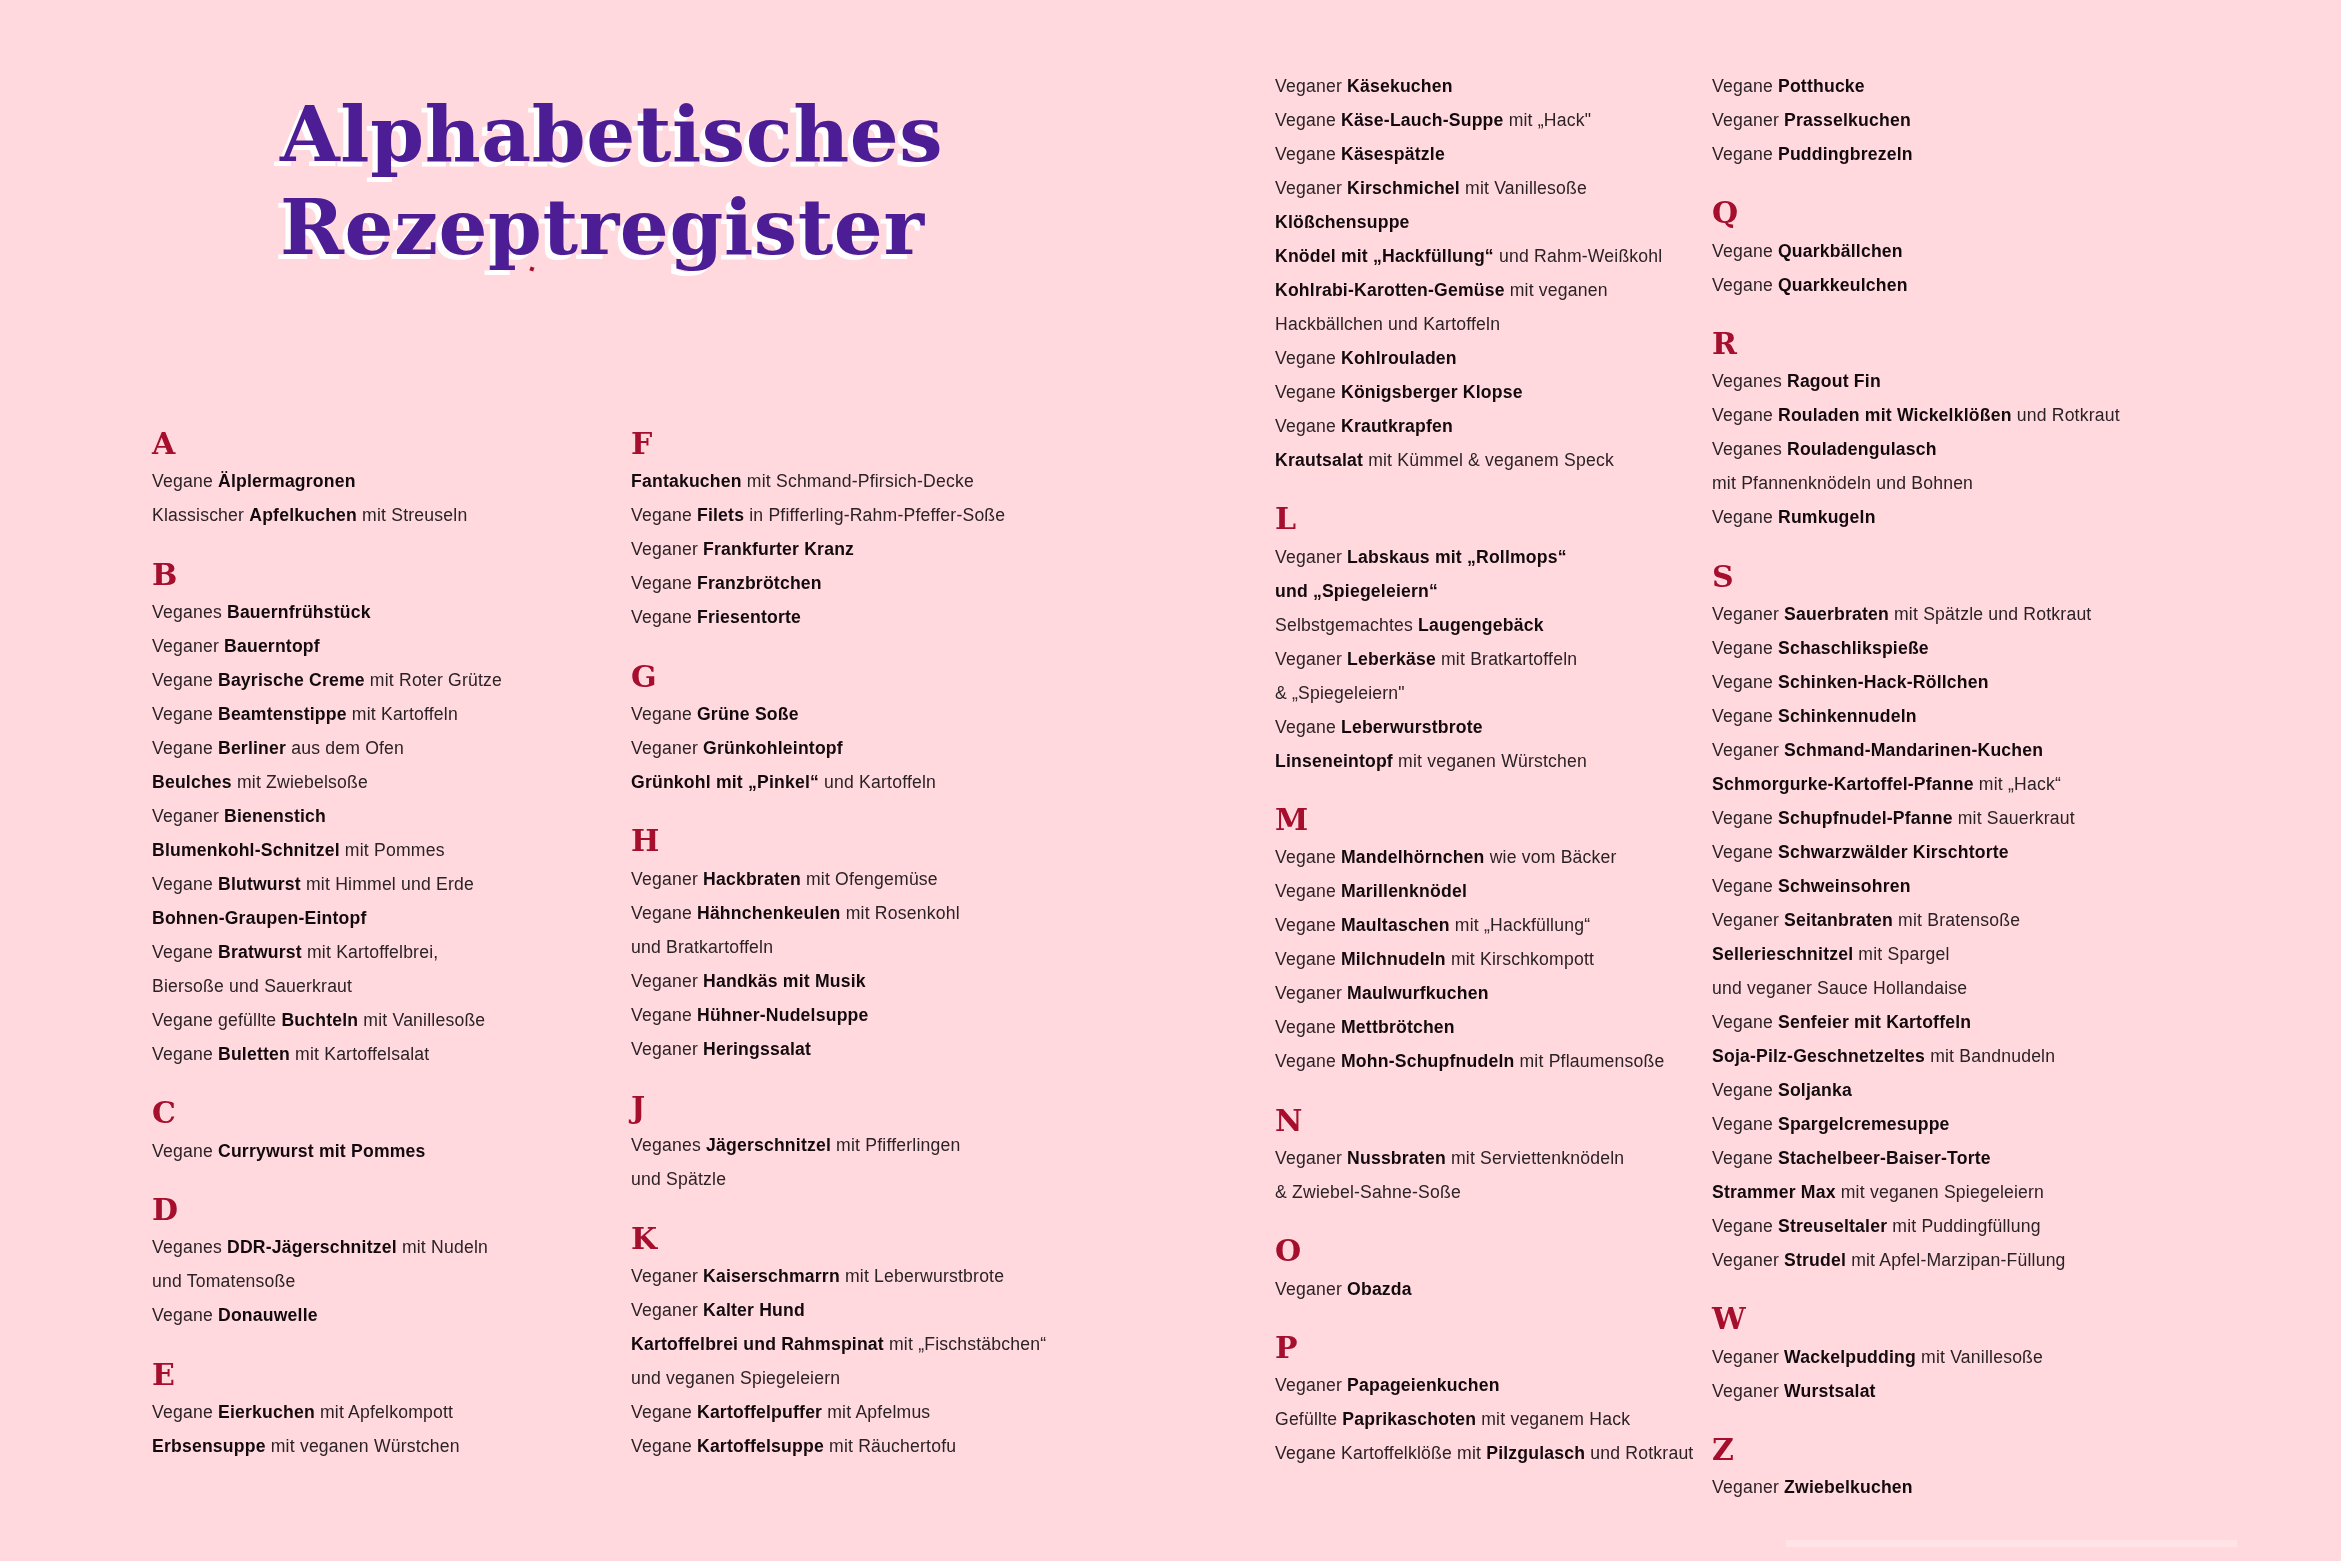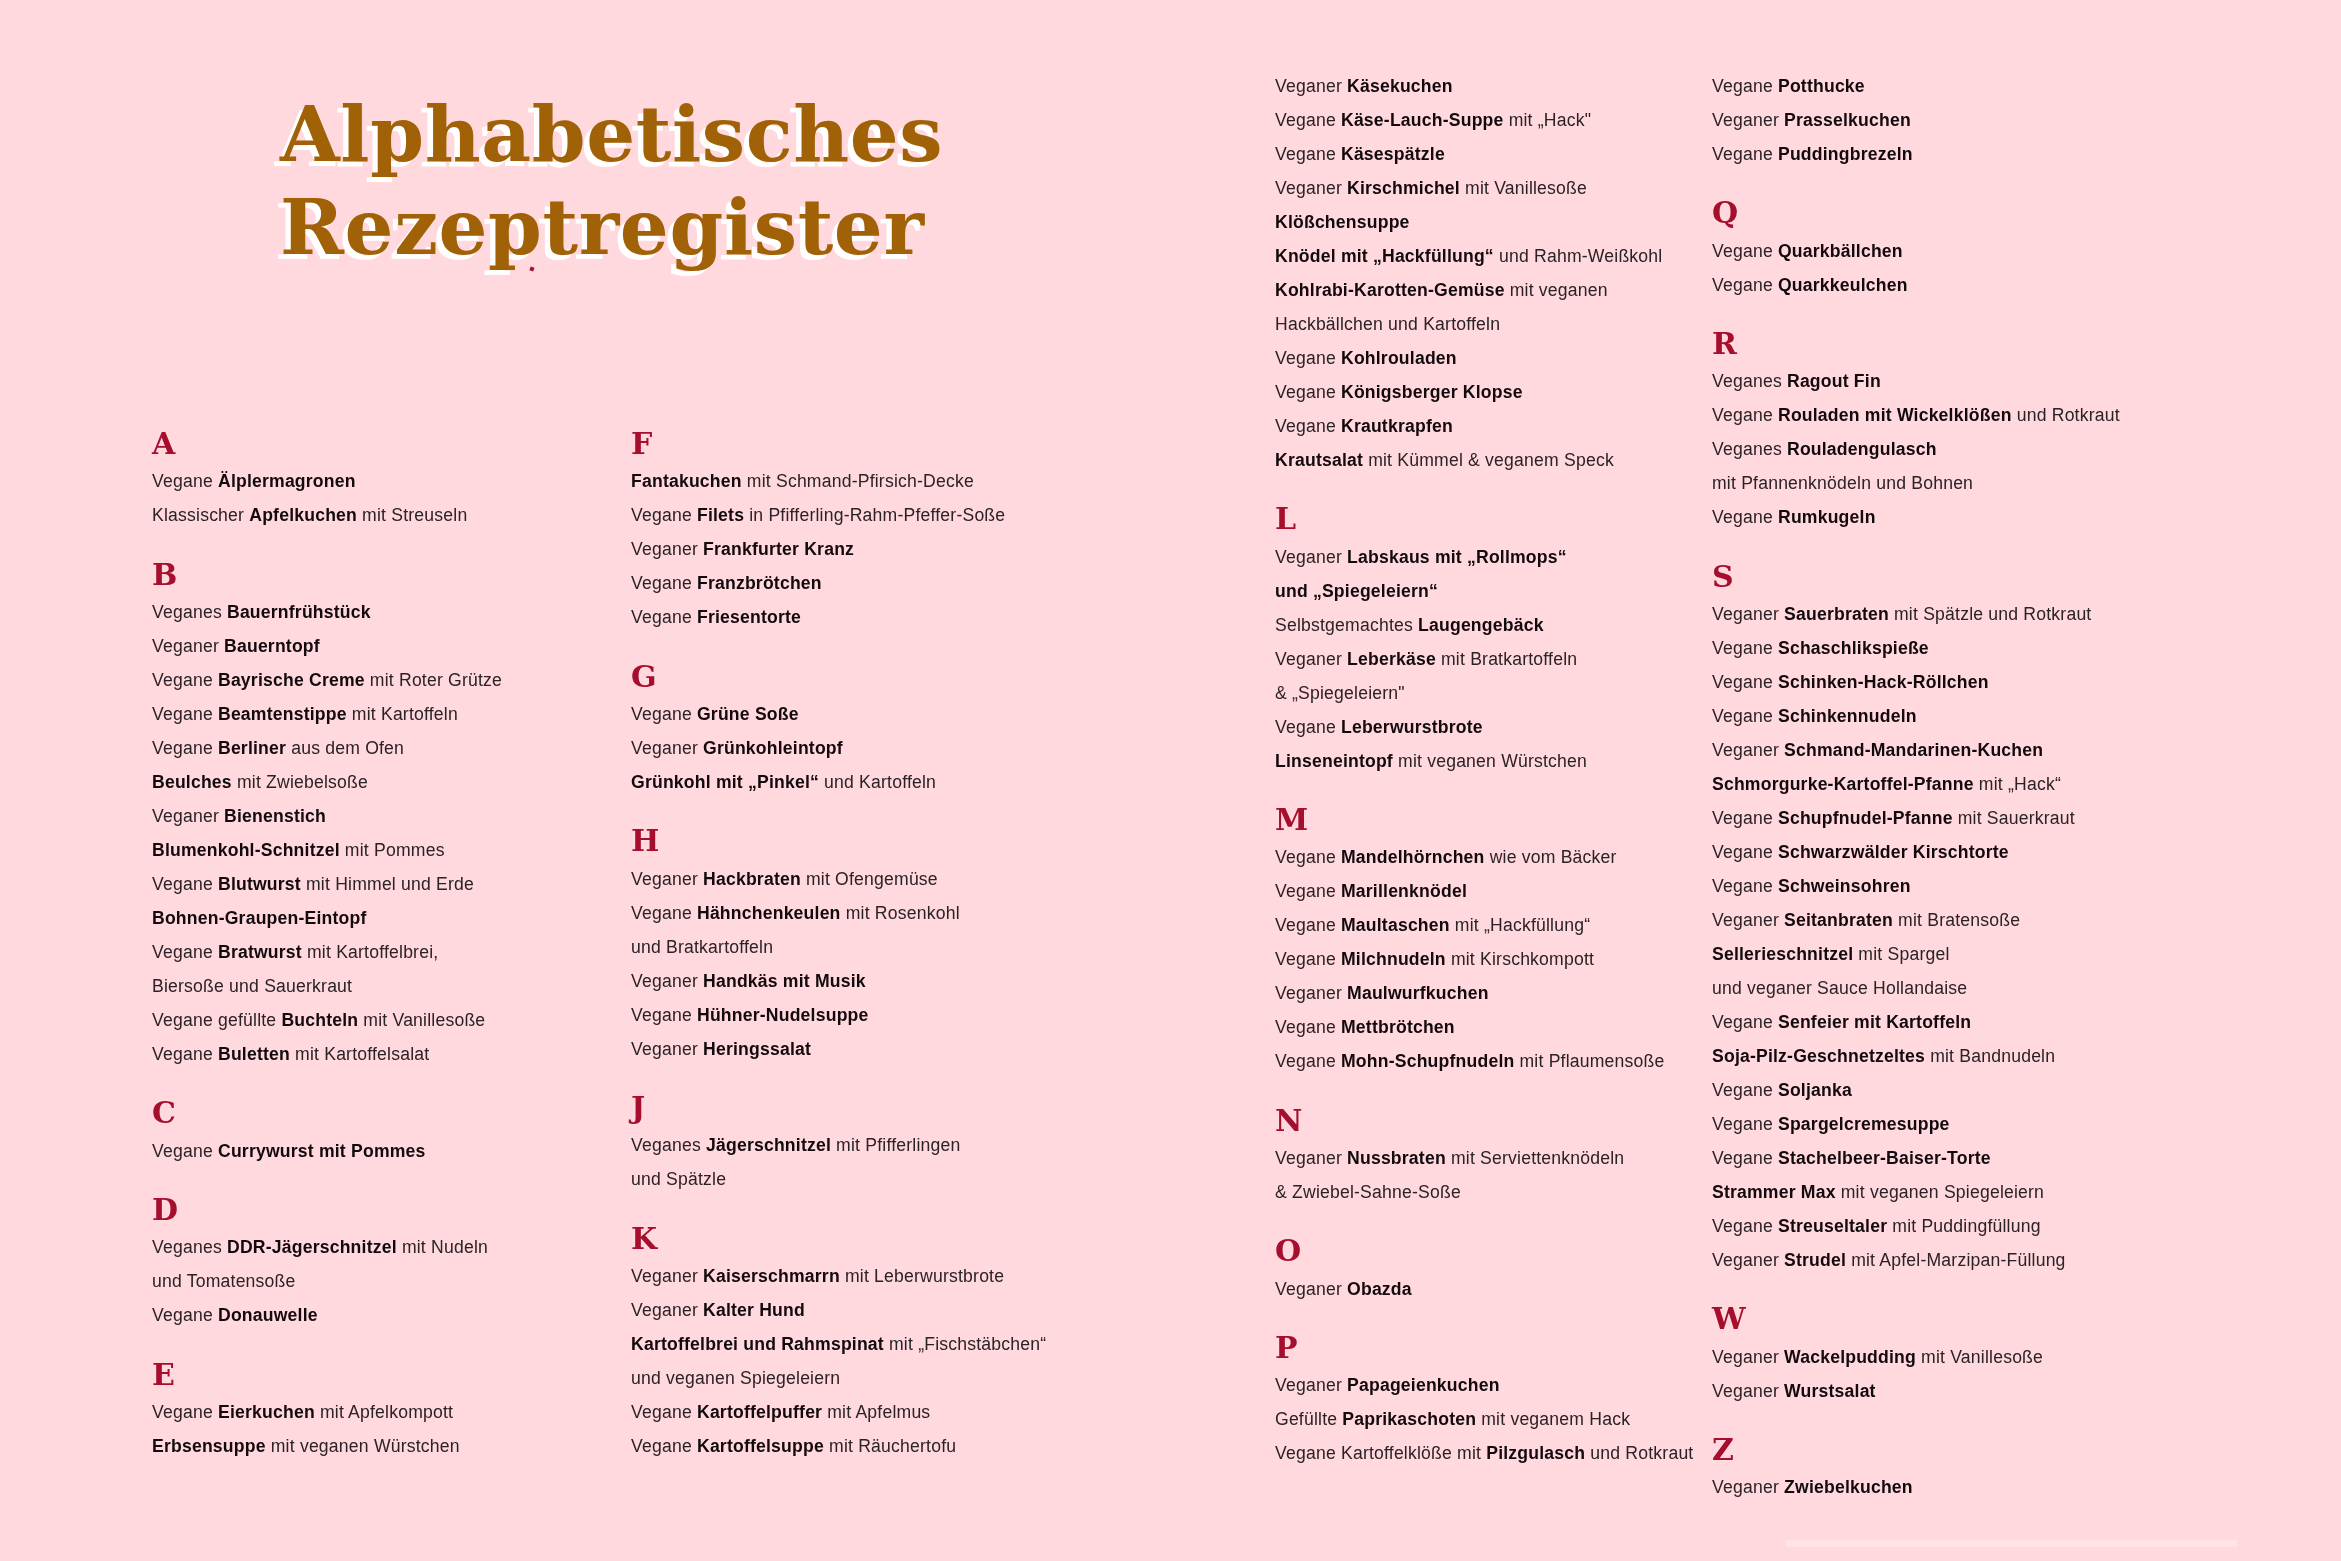--- a/index.html
+++ b/index.html
@@ -18,21 +18,21 @@
   .title {
     position: absolute;
     left: 280px;
     top: 88px;
     margin: 0;
     font-family: "DejaVu Serif", "Liberation Serif", serif;
     font-weight: 900;
     font-size: 77px;
     line-height: 93px;
     letter-spacing: 0.6px;
-    color: #a16207;
+    color: #4c1d95;
     text-shadow: -5.3px 5.3px 0 #FFFFFF;
   }
   .title span { display: block; }
   .title-dot {
     position: absolute;
     left: 530px;
     top: 267px;
     width: 4.1px;
     height: 3.5px;
     background: #A50E2D;

